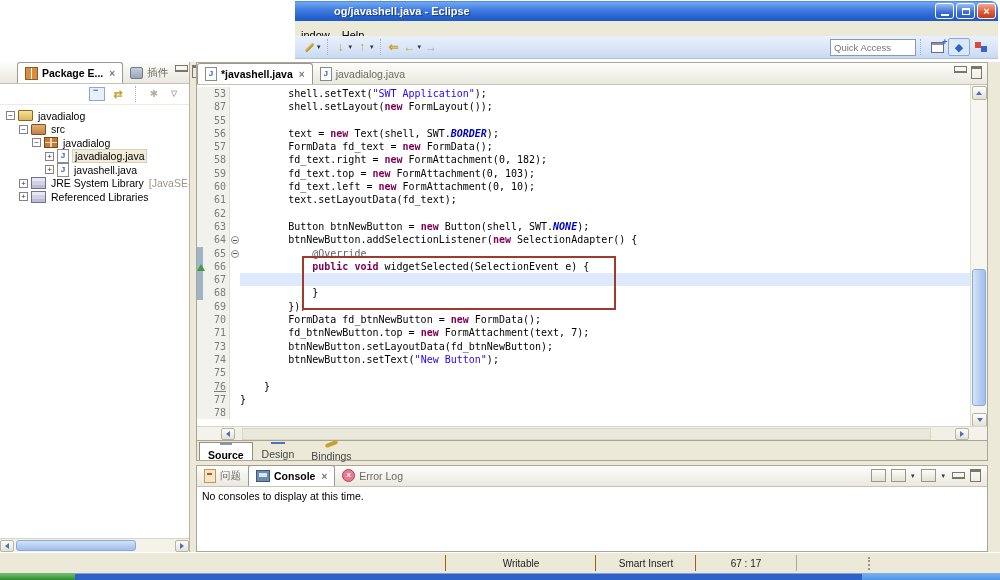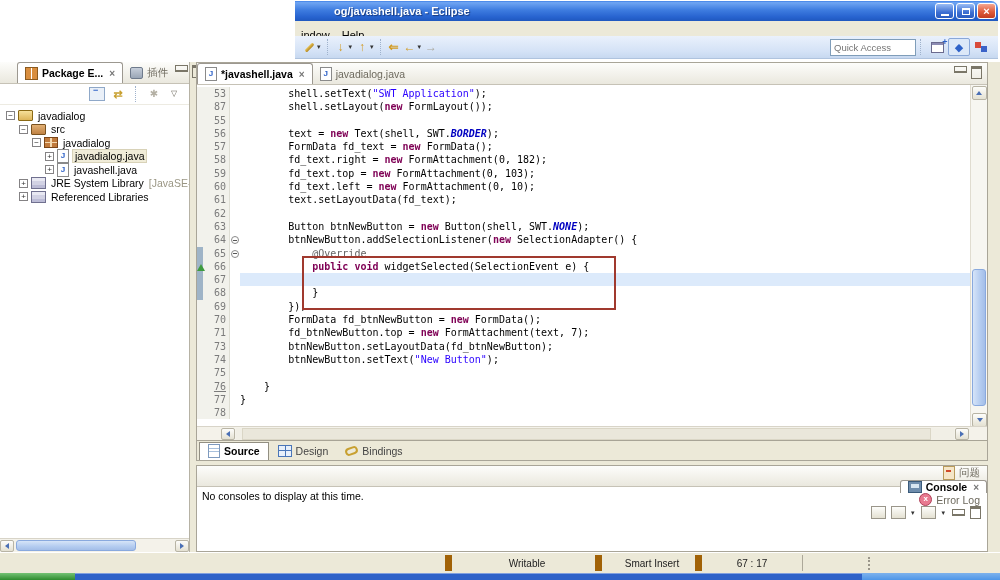--- a/index.html
+++ b/index.html
@@ -129,48 +129,48 @@
   .redbox{position:absolute;left:105px;top:171px;width:310px;height:50px;border:2px solid #A0392E;z-index:4;}
   .vsb{position:absolute;right:0;top:0;width:17px;height:343px;background:#F7F6F1;border-left:1px solid #E0DCD0;box-sizing:border-box;}
   .vsb .sbtn{width:15px;height:14px;margin:0 auto;}
   .vsb-thumb{position:absolute;left:1px;top:184px;width:14px;height:137px;border:1px solid #89A9DE;border-radius:3px;
     background:linear-gradient(90deg,#D6E4F8,#B4CCF0 60%,#A4BEE8);box-sizing:border-box;}
   .ed-hsb{height:14px;}
   .ed-hsb .track{flex:1;height:12px;margin:0 1px;background:#F1EFE6;position:relative;}
   .ed-hsb .hthumb{position:absolute;left:6px;top:0;width:96%;height:12px;background:#EAE7DB;border:1px solid #DAD6C6;box-sizing:border-box;}
   .btabs{height:20px;display:flex;align-items:center;background:#ECE9D8;border-top:1px solid #A8A496;
     box-sizing:border-box;padding-left:2px;gap:1px;}
-  .btab{display:flex;align-items:center;gap:4px;height:18px;padding:0 8px;font-size:10.5px;color:#444;}
+  .btab{display:flex;align-items:center;gap:4px;height:18px;padding:0 8px;font-size:10.5px;color:#444;flex-direction:column;}
   .btab.active{background:#fff;border:1px solid #928F82;border-bottom:none;font-weight:bold;color:#000;box-sizing:border-box;}
   .i-src{width:10px;height:12px;background:#fff;border:1px solid #7E9ABE;
     background-image:linear-gradient(transparent 3px,#A8C0DC 3px,#A8C0DC 4px,transparent 4px,transparent 6px,#A8C0DC 6px,#A8C0DC 7px,transparent 7px);}
   .i-design{width:12px;height:10px;background:#E8F0FA;border:1px solid #4A76B8;
     background-image:linear-gradient(90deg,transparent 48%,#4A76B8 48%,#4A76B8 56%,transparent 56%),
                      linear-gradient(transparent 40%,#4A76B8 40%,#4A76B8 52%,transparent 52%);}
   .i-bind{width:13px;height:8px;border:2px solid #C8A030;border-radius:4px;transform:rotate(-20deg);box-sizing:border-box;}
 
   
   .console-panel{left:196px;top:465px;width:792px;height:87px;background:#fff;border:1px solid #A9A598;
     box-sizing:border-box;display:flex;flex-direction:column;}
-  .ctabrow{height:21px;flex-direction:column;}
+  .ctabrow{height:21px;}
   .cbody{flex:1;font-size:10.5px;padding:3px 5px;}
   .i-problems{width:10px;height:12px;background:#F5E6C8;border:1px solid #B89A5A;position:relative;}
   .i-problems:after{content:"";position:absolute;left:2px;top:3px;width:5px;height:2px;background:#D04A2A;}
   .i-target{width:12px;height:10px;background:#E4E2D8;border:1px solid #8E8A7C;
     background-image:linear-gradient(transparent 40%,#8E8A7C 40%,#8E8A7C 52%,transparent 52%);}
   .i-console{width:12px;height:10px;background:#6E8CAC;border:1px solid #3A5A7A;position:relative;}
   .i-console:after{content:"";position:absolute;left:2px;top:2px;width:8px;height:4px;background:#D8E6F2;}
   .i-errlog{width:11px;height:11px;background:#E87A90;border:1px solid #B04058;border-radius:50%;
     color:#fff;font-size:8px;font-weight:bold;text-align:center;line-height:10px;}
   .c-icons{margin-left:auto;display:flex;align-items:center;gap:5px;padding-right:6px;padding-bottom:4px;}
   .c-ico{width:13px;height:11px;border:1px solid #9A968A;background:linear-gradient(#FDFDFB,#E4E1D2);}
 
   
   .statusbar{left:0;top:552px;width:1000px;height:21px;background:#ECE9D8;border-top:1px solid #FFF;box-sizing:border-box;}
-  .sb-cell{position:absolute;top:2px;height:16px;border-left:7px solid #a16207;
+  .sb-cell{position:absolute;top:2px;height:16px;border-left:1px solid #a16207;
     display:flex;align-items:center;justify-content:center;font-size:10px;color:#222;}
   .sb-dots{position:absolute;left:868px;top:4px;width:2px;height:13px;border-left:2px dotted #9A968A;}
 
   
   .taskbar{left:0;top:573px;width:1000px;height:7px;background:#2E62C8;}
   .tb-green{position:absolute;left:0;top:0;width:75px;height:7px;background:linear-gradient(#74C274,#2E8B2E);}
   .tb-light{position:absolute;left:862px;top:0;width:138px;height:7px;background:linear-gradient(#7DB2EC,#4E96E8);}
   .tb-hl{position:absolute;left:75px;top:0;width:787px;height:1px;background:rgba(255,255,255,.4);}
 </style>
 </head>

